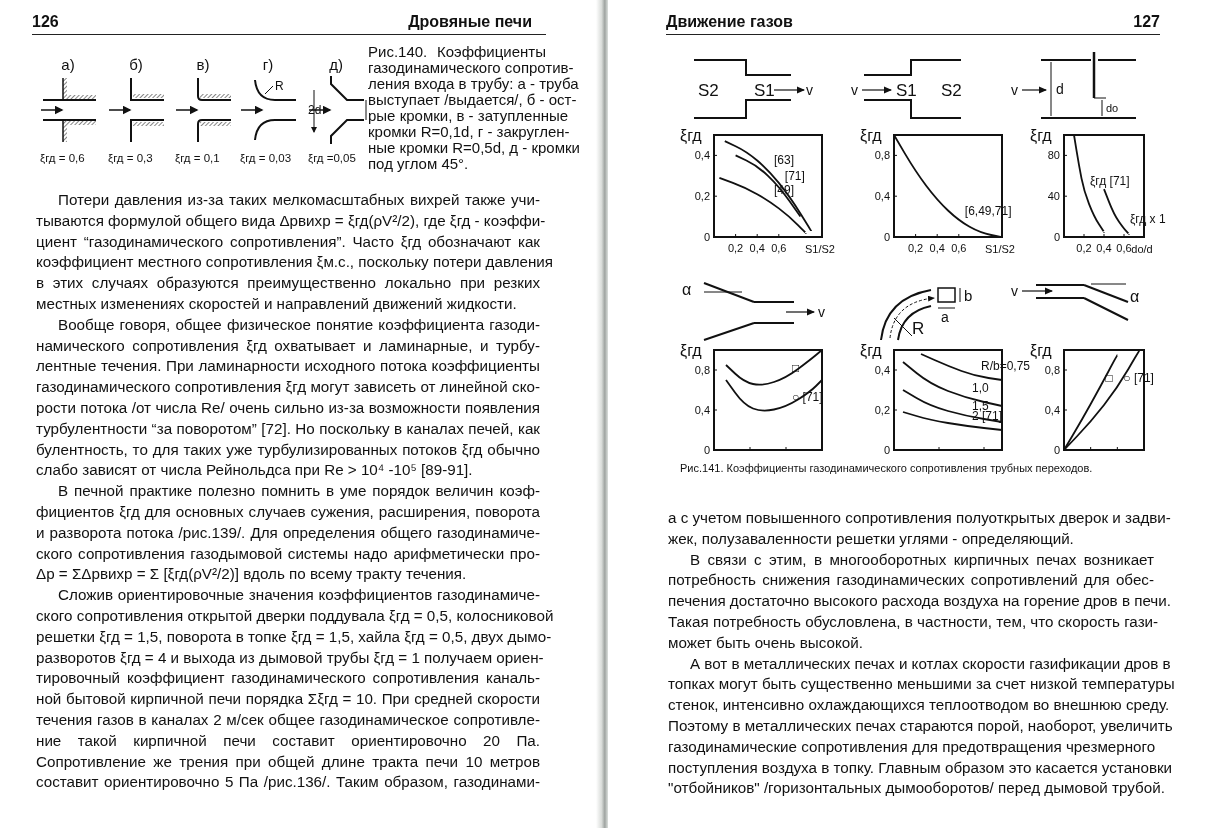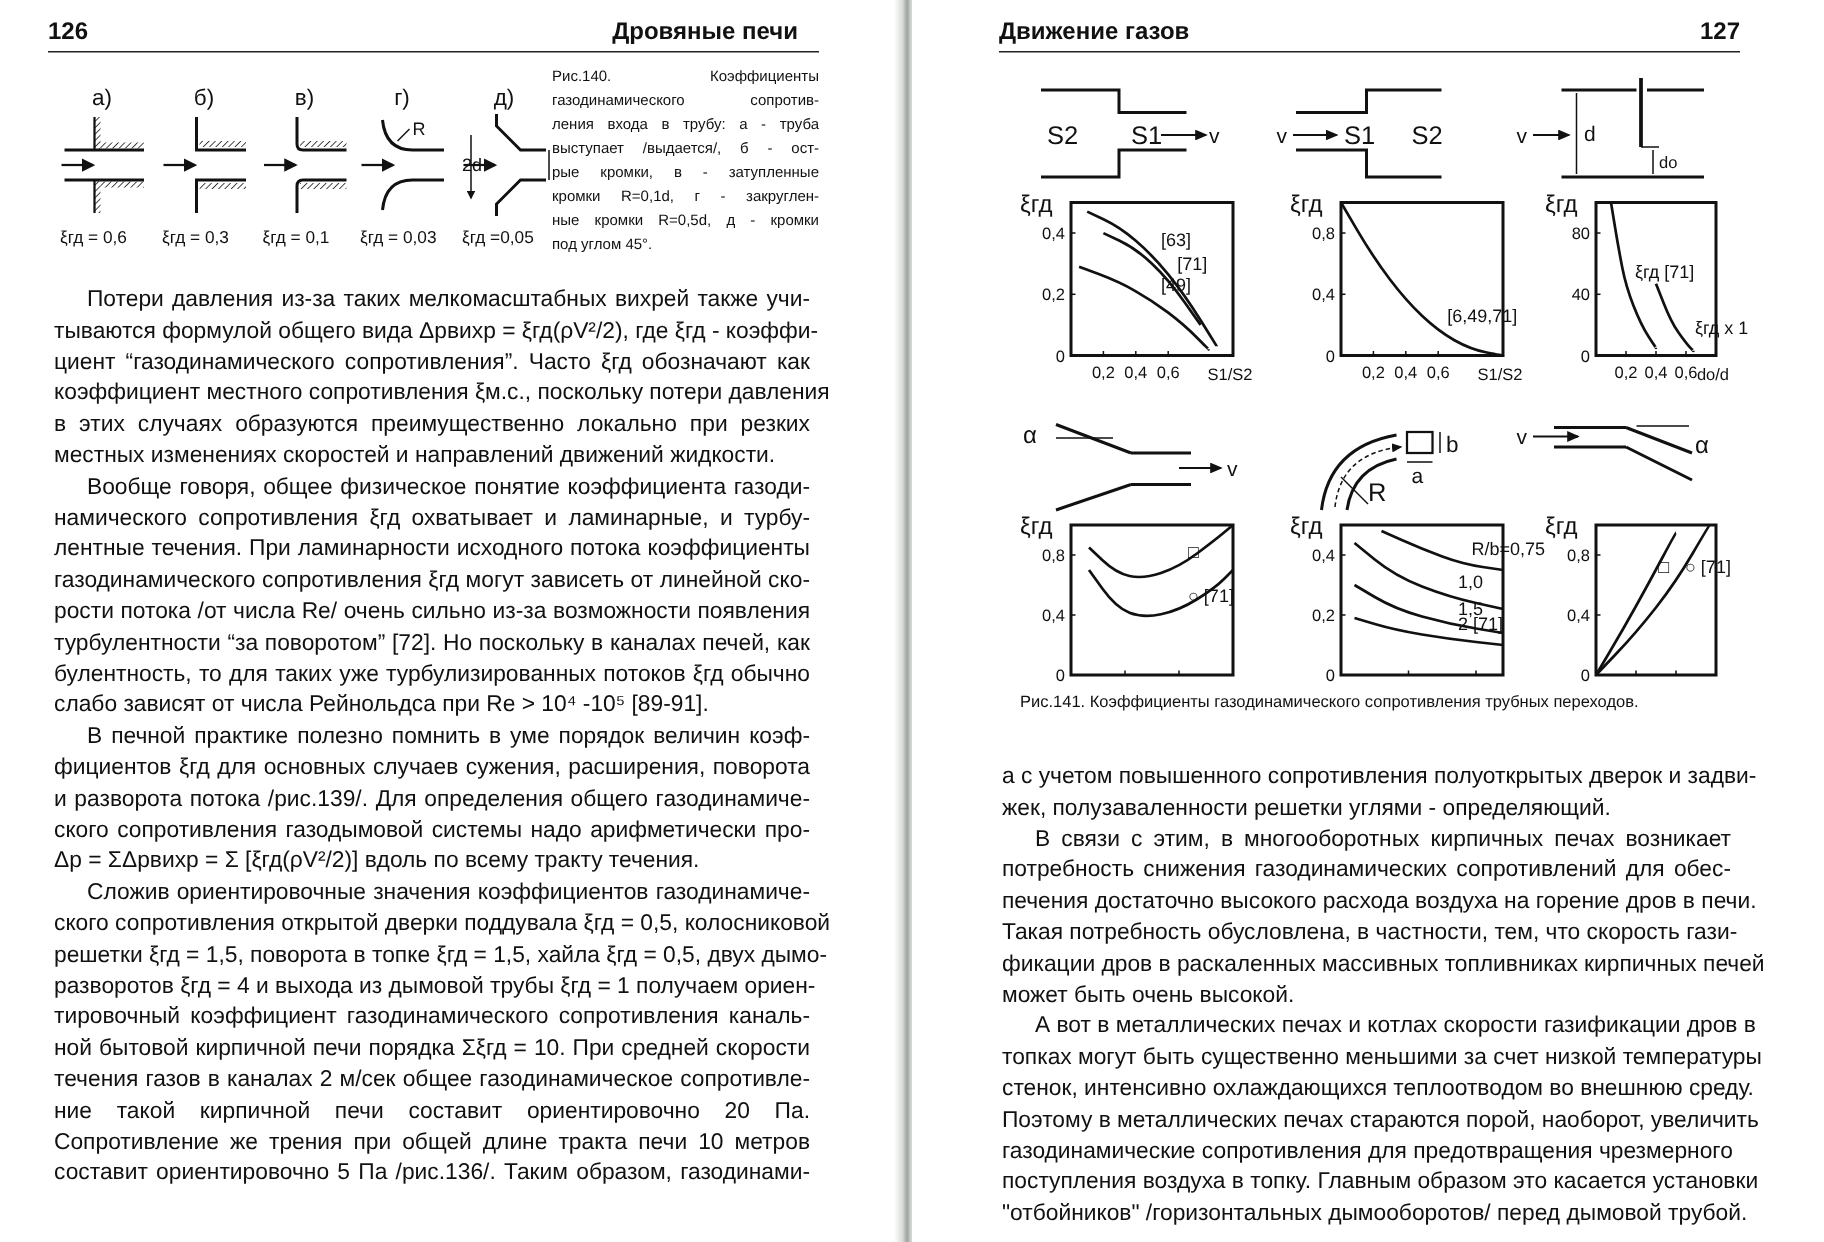--- a/index.html
+++ b/index.html
@@ -23,21 +23,21 @@
 
   .body-text{position:absolute;font-size:15.2px;line-height:20.8px;text-align:justify;}
   .body-text p{margin:0;}
   .body-text .line{display:block;white-space:nowrap;text-align:justify;text-align-last:justify;}
   .body-text .line.last{text-align-last:left;}
   .body-text .indent{padding-left:22px;}
   .left .body-text{left:36px;width:504px;top:190px;}
   .right .body-text{left:60px;width:486px;top:508px;}
 
   .fig140{position:absolute;left:28px;top:48px;width:340px;height:120px;}
-  .cap140{position:absolute;left:368px;top:44px;width:178px;font-size:10px;line-height:16px;}
+  .cap140{position:absolute;left:368px;top:44px;width:178px;font-size:15px;line-height:16px;}
   .cap140 .line{display:block;text-align:justify;text-align-last:justify;white-space:nowrap;}
   .cap140 .line.last{text-align-last:left;}
   .cap141{position:absolute;left:72px;top:462px;font-size:11px;white-space:nowrap;}
 
   .fig141{position:absolute;left:58px;top:40px;width:500px;height:415px;}
   svg text{font-family:"Liberation Sans",sans-serif;fill:#111;}
 </style>
 </head>
 <body>
 
@@ -361,21 +361,20 @@
   <div class="body-text" id="right-body">
       <p>
         <span class="line">а с учетом повышенного сопротивления полуоткрытых дверок и задви-</span>
         <span class="line last">жек, полузаваленности решетки углями - определяющий.</span>
       </p>
       <p>
         <span class="line indent">В связи с этим, в многооборотных кирпичных печах возникает</span>
         <span class="line">потребность снижения газодинамических сопротивлений для обес-</span>
         <span class="line">печения достаточно высокого расхода воздуха на горение дров в печи.</span>
         <span class="line">Такая потребность обусловлена, в частности, тем, что скорость гази-</span>
-        <span class="line">фикации дров в раскаленных массивных топливниках кирпичных печей</span>
         <span class="line last">может быть очень высокой.</span>
       </p>
       <p>
         <span class="line indent">А вот в металлических печах и котлах скорости газификации дров в</span>
         <span class="line">топках могут быть существенно меньшими за счет низкой температуры</span>
         <span class="line">стенок, интенсивно охлаждающихся теплоотводом во внешнюю среду.</span>
         <span class="line">Поэтому в металлических печах стараются порой, наоборот, увеличить</span>
         <span class="line">газодинамические сопротивления для предотвращения чрезмерного</span>
         <span class="line">поступления воздуха в топку. Главным образом это касается установки</span>
         <span class="line last">"отбойников" /горизонтальных дымооборотов/ перед дымовой трубой.</span>

